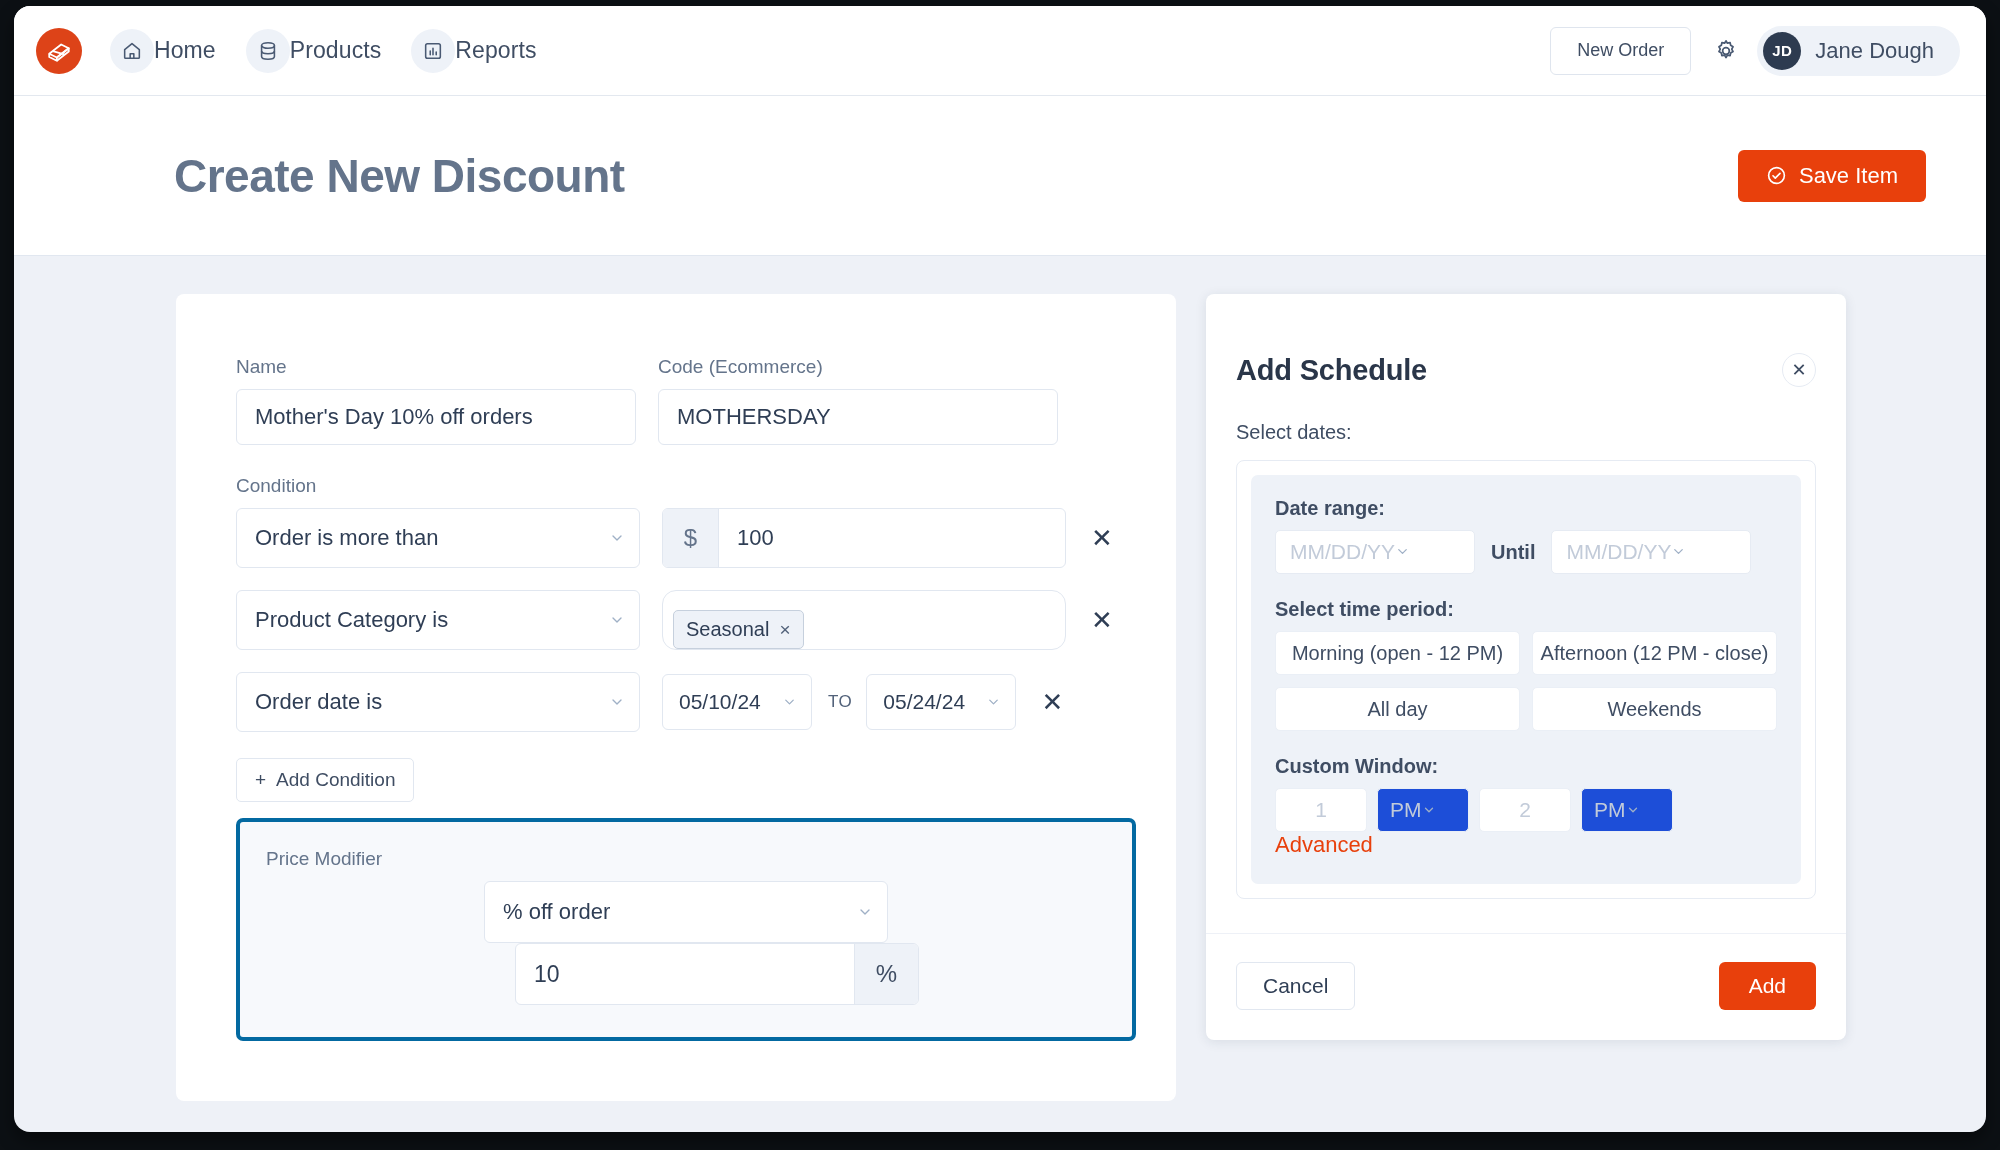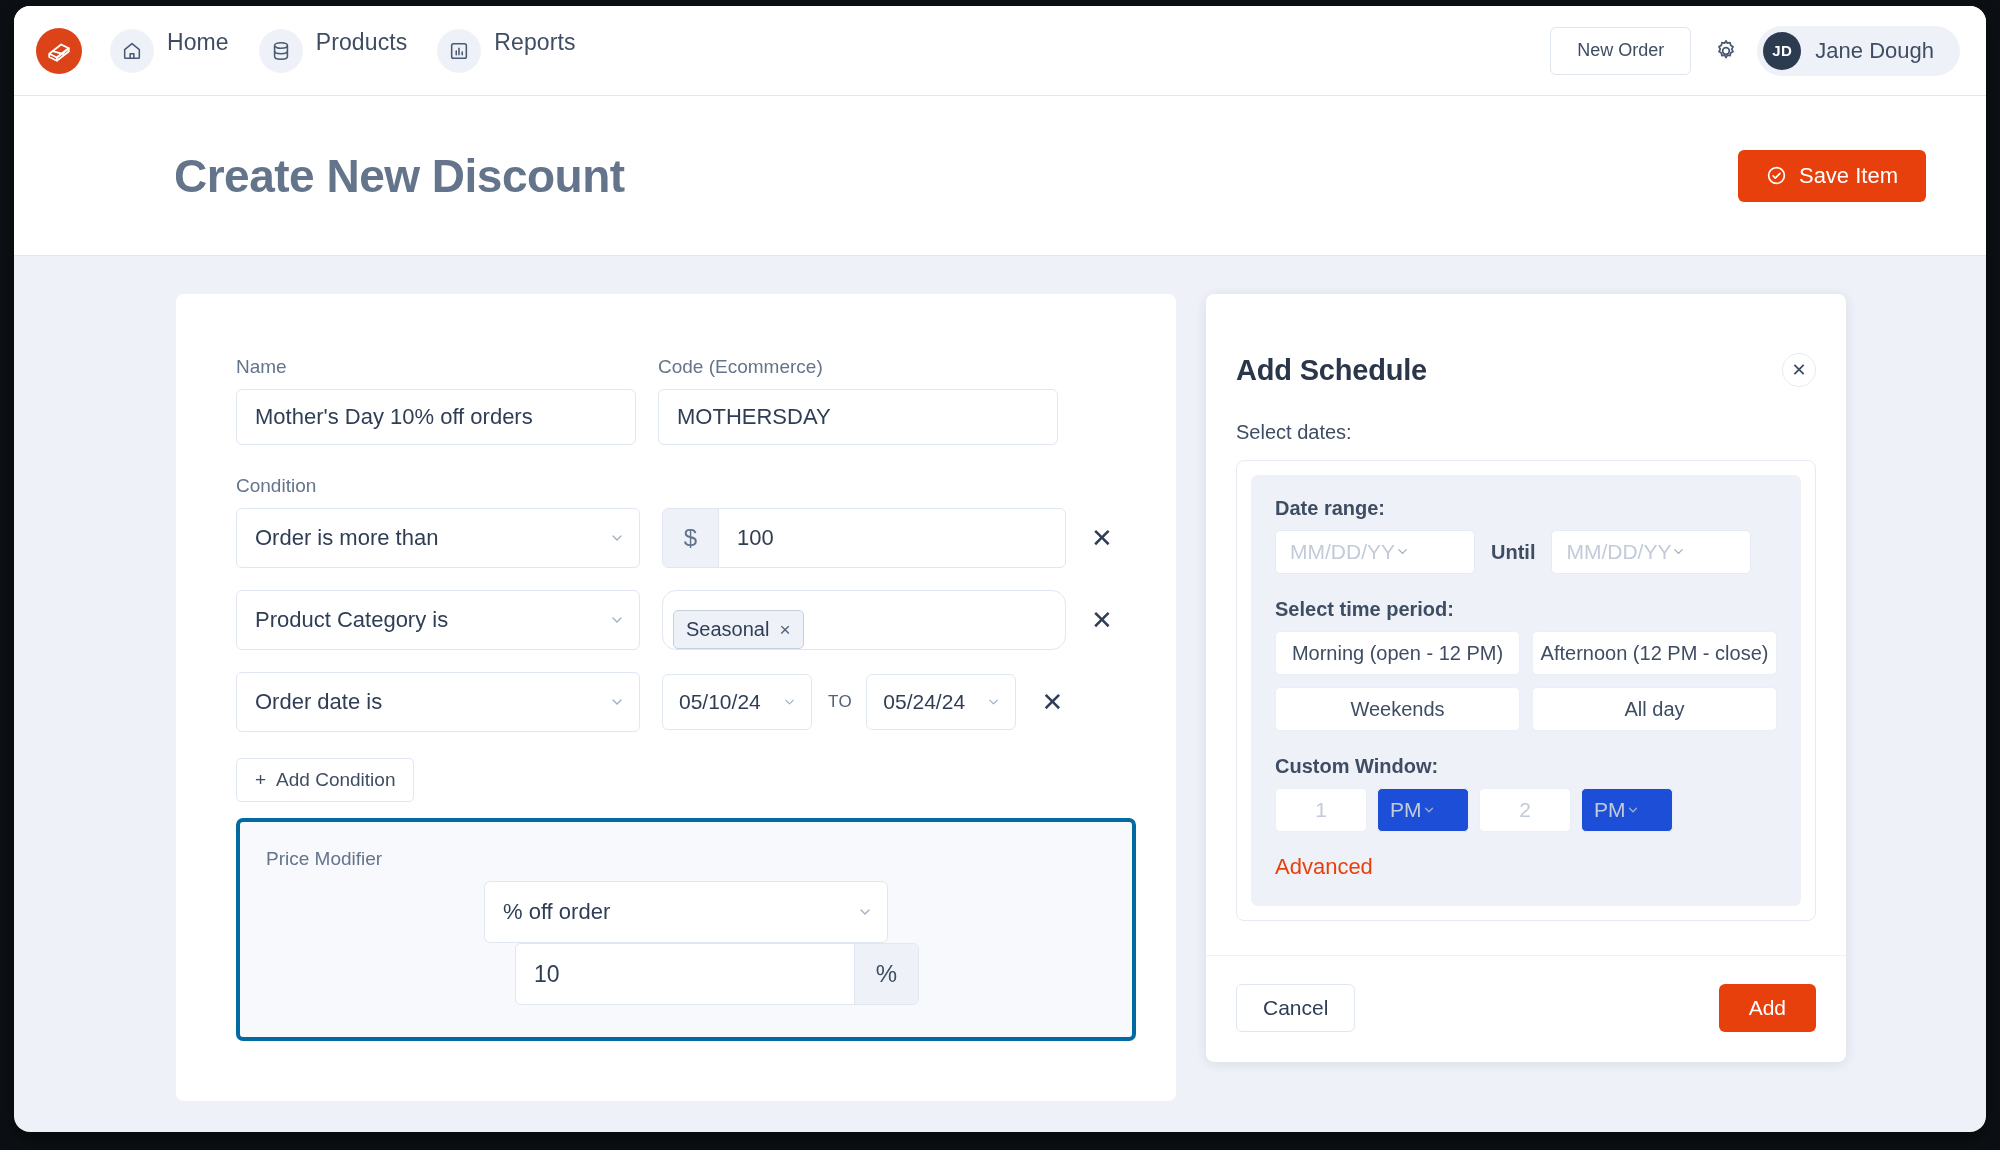--- a/index.html
+++ b/index.html
@@ -39,21 +39,21 @@
     border-radius: 50%;
     background: #dd4318;
     display: flex; align-items: center; justify-content: center;
     flex: none;
     margin-right: 24px;
   }
 
   .nav { display: flex; align-items: center; gap: 12px; }
 
   .nav-item {
-    display: flex; align-items: flex-start; gap: 13px;
+    display: flex; align-items: center; 
     padding: 4px 14px 4px 4px;
     cursor: pointer;
   }
   .nav-icon {
     width: 44px; height: 44px;
     border-radius: 50%;
     background: #eef2f8;
     display: flex; align-items: center; justify-content: center;
     flex: none;
   }
@@ -421,21 +421,20 @@
     border-radius: 5px;
     background: #1d4ed8;
     position: relative;
     display: flex; align-items: center;
     padding: 0 26px 0 12px;
     font-size: 21px;
     color: #c2cbd9;
     cursor: pointer;
   }
   .advanced {
-    margin-top: 22px;
     font-size: 22px;
     color: #e8400c;
     cursor: pointer;
     width: max-content;
   }
 
   .dlg-foot {
     border-top: 1px solid #eef1f7;
     padding: 28px 30px 30px 30px;
     display: flex;
@@ -681,22 +680,22 @@
                       <path d="M6 9 l6 6 6-6"></path>
                     </svg>
                 </span>
               </div>
             </div>
 
             <div class="blk-label blk-label2">Select time period:</div>
             <div class="tp-grid">
               <div class="tp-btn">Morning (open - 12 PM)</div>
               <div class="tp-btn">Afternoon (12 PM - close)</div>
+              <div class="tp-btn">All day</div>
               <div class="tp-btn">Weekends</div>
-              <div class="tp-btn">All day</div>
             </div>
 
             <div class="blk-label blk-label2">Custom Window:</div>
             <div class="cw-row">
               <div class="cw-num">1</div>
               <div class="cw-sel">
                 <span>PM</span>
                 <span class="chev">
                   <svg width="14" height="14" viewBox="0 0 24 24" fill="none" stroke="#9fb0c6" stroke-width="2.2" stroke-linecap="round" stroke-linejoin="round">
                       <path d="M6 9 l6 6 6-6"></path>

